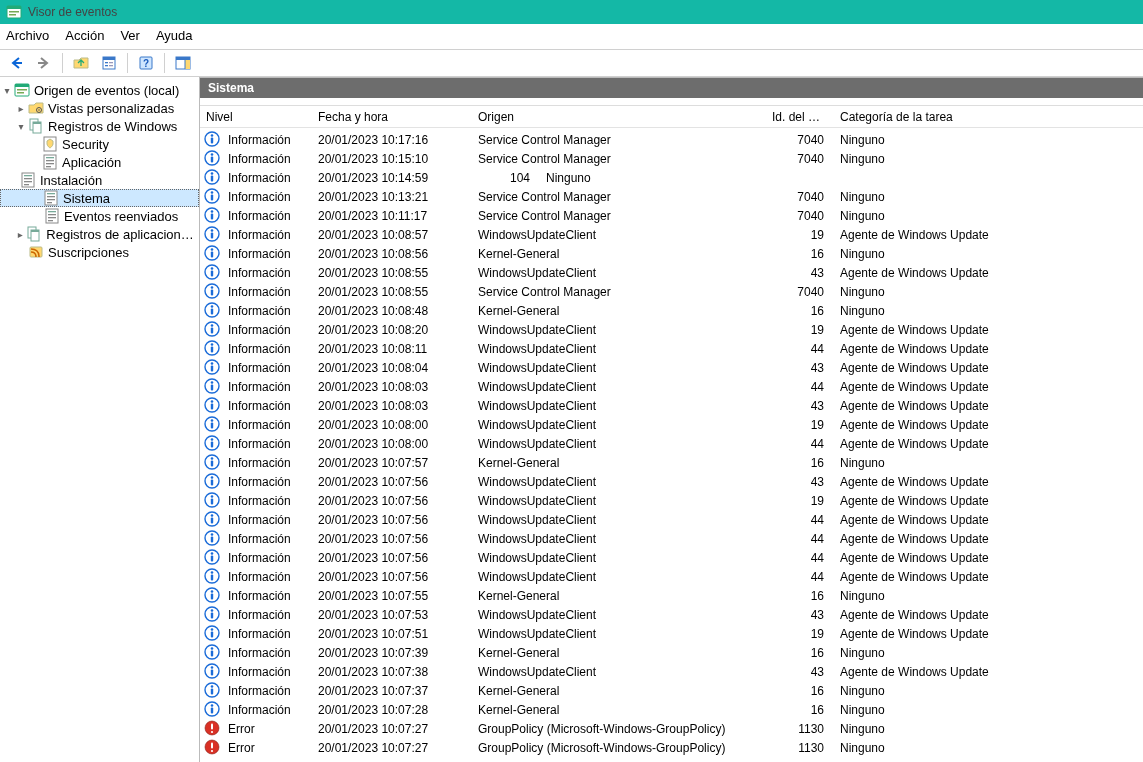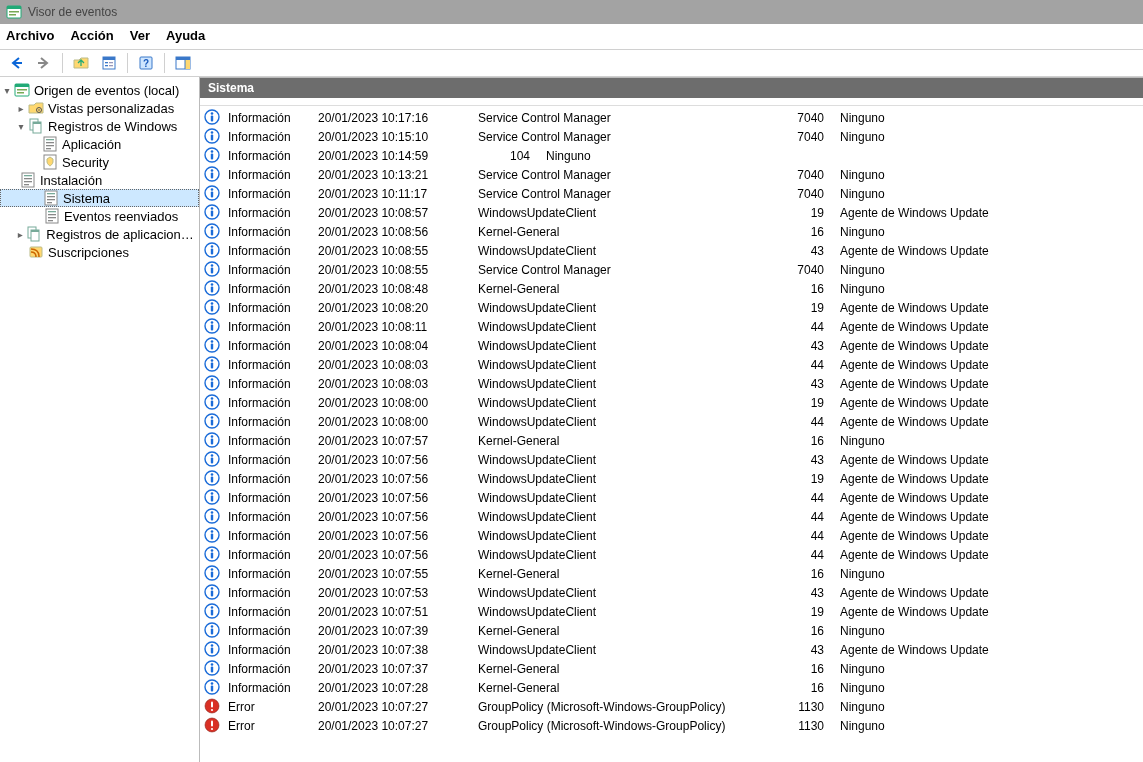--- a/index.html
+++ b/index.html
@@ -12,34 +12,34 @@
     height: 762px;
     overflow: hidden;
     display: flex;
     flex-direction: column;
   }
   
   .titlebar {
     display: flex;
     align-items: center;
     padding: 4px 6px;
-    background: #a3a3a3;
+    background: #14b8a6;
   }
   .titlebar .app-icon {
     width: 16px; height: 16px; margin-right: 6px;
   }
   .titlebar .title { color: #444; font-size: 12px; }
   
   .menubar {
     display: flex;
     padding: 4px 6px 6px 6px;
     gap: 16px;
     font-size: 13px;
   }
-  .menubar .item { cursor: default; font-weight: bold; }
+  .menubar .item { cursor: default; }
   
   .toolbar {
     display: flex;
     align-items: center;
     gap: 4px;
     padding: 2px 4px;
     border-top: 1px solid #d0d0d0;
     border-bottom: 1px solid #d0d0d0;
     height: 28px;
   }
@@ -296,32 +296,32 @@
       <span class="ticon">
           <svg width="16" height="16">
             <use href="#ic-logs"></use>
           </svg>
         </span>
       <span class="label">Registros de Windows</span>
     </div>
     <div class="tree-row" style="padding-left:42px">
       <span class="ticon">
           <svg width="16" height="16">
+            <use href="#ic-log-sec"></use>
+          </svg>
+        </span>
+      <span class="label">Security</span>
+    </div>
+    <div class="tree-row" style="padding-left:42px">
+      <span class="ticon">
+          <svg width="16" height="16">
             <use href="#ic-log"></use>
           </svg>
         </span>
       <span class="label">Aplicación</span>
-    </div>
-    <div class="tree-row" style="padding-left:42px">
-      <span class="ticon">
-          <svg width="16" height="16">
-            <use href="#ic-log-sec"></use>
-          </svg>
-        </span>
-      <span class="label">Security</span>
     </div>
     <div class="tree-row" style="padding-left:20px">
       <span class="ticon">
           <svg width="16" height="16">
             <use href="#ic-log"></use>
           </svg>
         </span>
       <span class="label">Instalación</span>
     </div>
     <div class="tree-row selected" style="padding-left:42px">
@@ -357,20 +357,27 @@
         </span>
       <span class="label">Suscripciones</span>
     </div>
   </div>
 
   <div class="listpanel">
     <div class="listheader">
       <span class="hdtitle">Sistema</span>
     </div>
     <div class="listgap"></div>
+    <div class="cols">
+      <div class="col c-level">Nivel</div>
+      <div class="col c-date">Fecha y hora</div>
+      <div class="col c-origin">Origen</div>
+      <div class="col c-evid">Id. del ev...</div>
+      <div class="col c-cat">Categoría de la tarea</div>
+    </div>
     <div class="rows" id="rows">
         <div class="evrow">
           <span class="icon">
             <svg width="16" height="16">
               <use href="#ic-info"></use>
             </svg>
           </span>
           <div class="cell c-level">Información</div>
           <div class="cell c-date">20/01/2023 10:17:16</div>
           <div class="cell c-origin">Service Control Manager</div>

